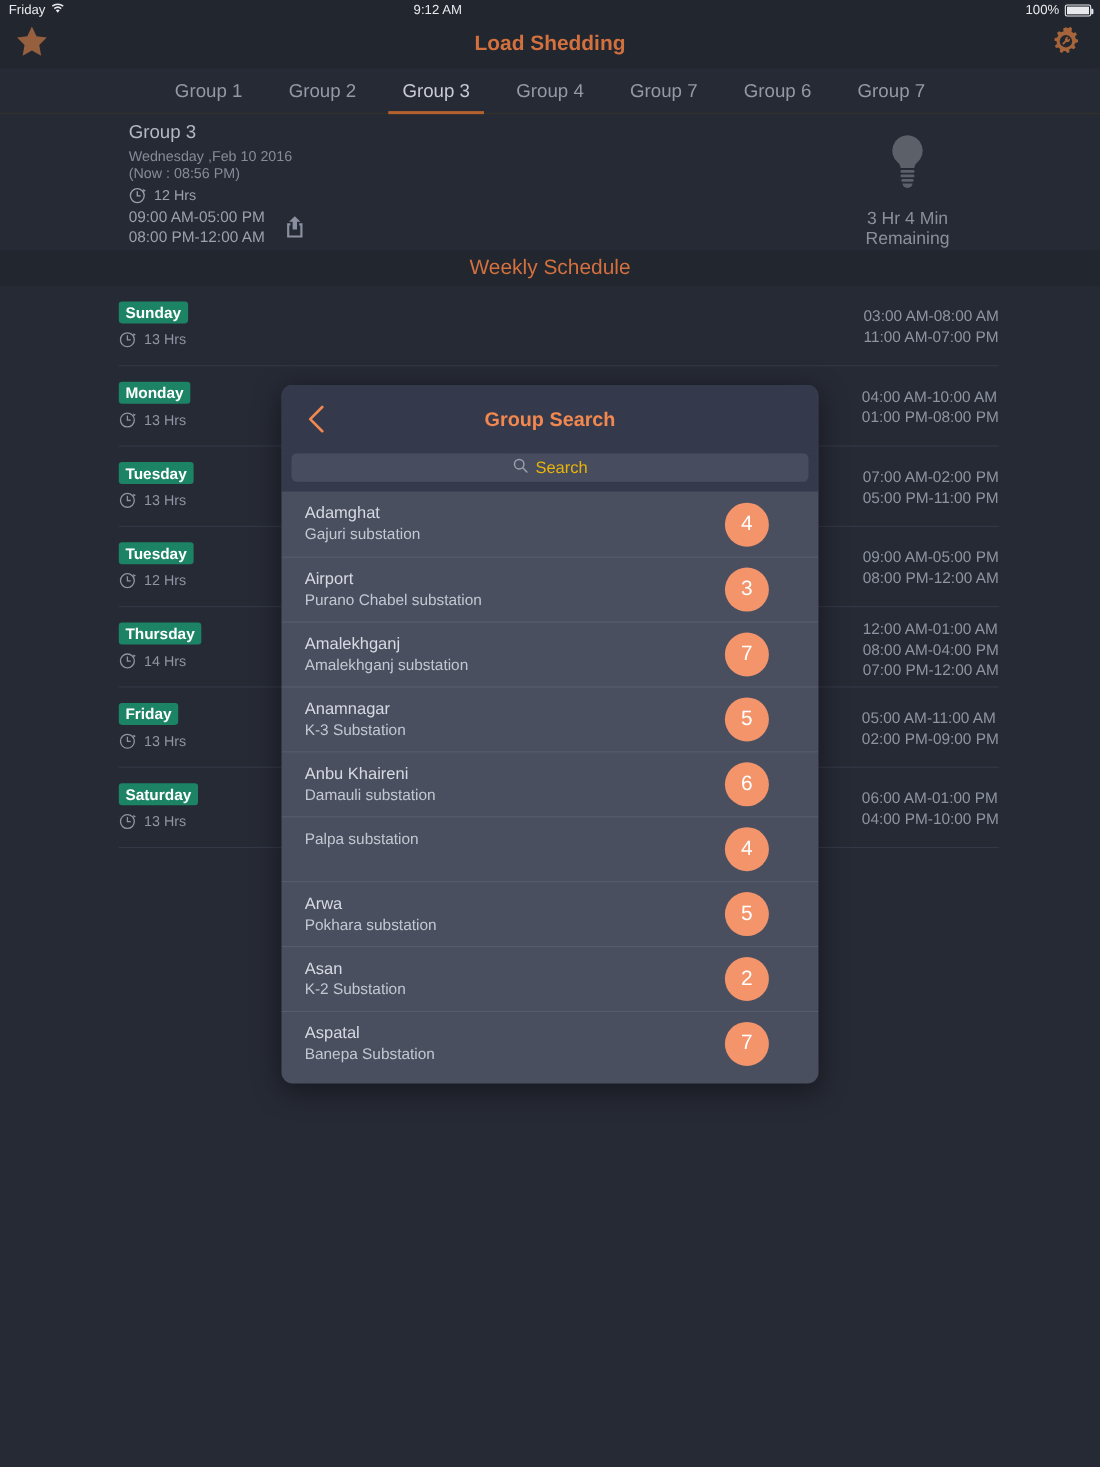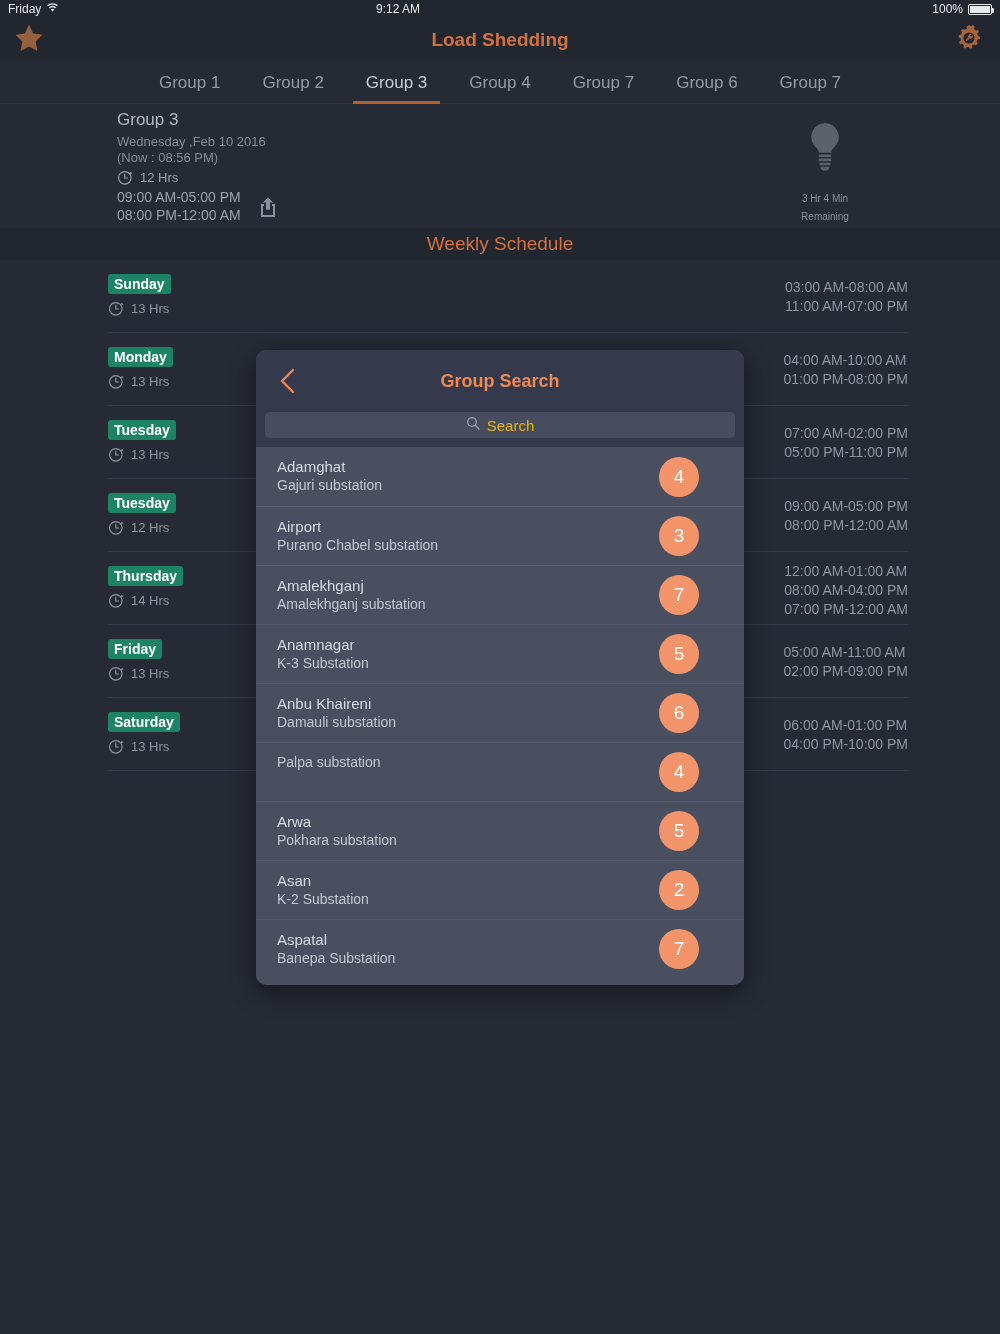--- a/index.html
+++ b/index.html
@@ -65,21 +65,21 @@
   .gp-date { color: #868b98; font-size: 13px; line-height: 16px; }
   .gp-now { color: #868b98; font-size: 13px; line-height: 16px; }
   .gp-hrs { display: flex; align-items: center; gap: 6px; margin-top: 3px; }
   .gp-hrs span { color: #9aa0ac; font-size: 13px; }
   .gp-times { display: flex; align-items: flex-end; gap: 14px; margin-top: 2px; }
   .gp-times .tcol { color: #9aa0ac; font-size: 14px; line-height: 18px; }
 
   .bulb-block {
     position: absolute; right: 105px; top: 16px; width: 140px; text-align: center;
   }
-  .bulb-txt { color: #8a8f9b; font-size: 10px; line-height: 18px; margin-top: 4px; }
+  .bulb-txt { color: #8a8f9b; font-size: 16px; line-height: 18px; margin-top: 4px; }
 
   
   .weekbar {
     position: absolute; top: 228px; left: 0; width: 1000px; height: 32px;
     background: #22262f; display: flex; align-items: center; justify-content: center;
   }
   .weekbar span { color: #d2703e; font-size: 19px; }
 
   
   .days { position: absolute; top: 260px; left: 0; width: 1000px; }

